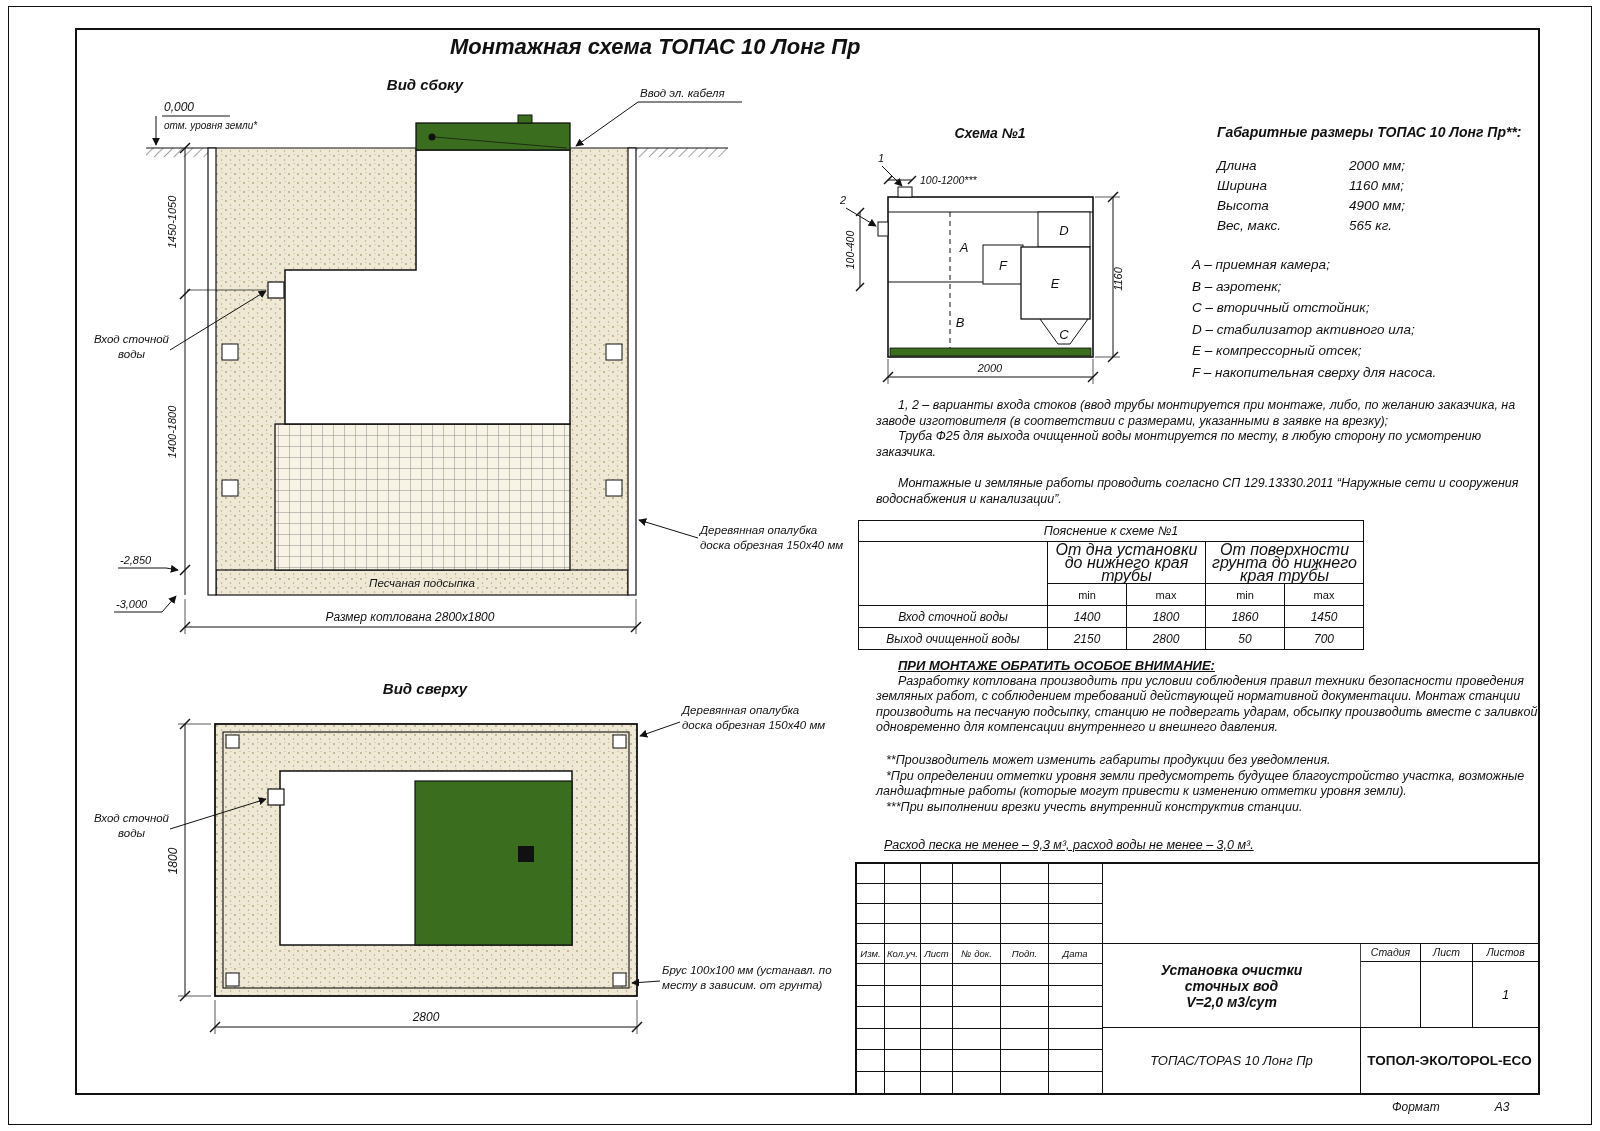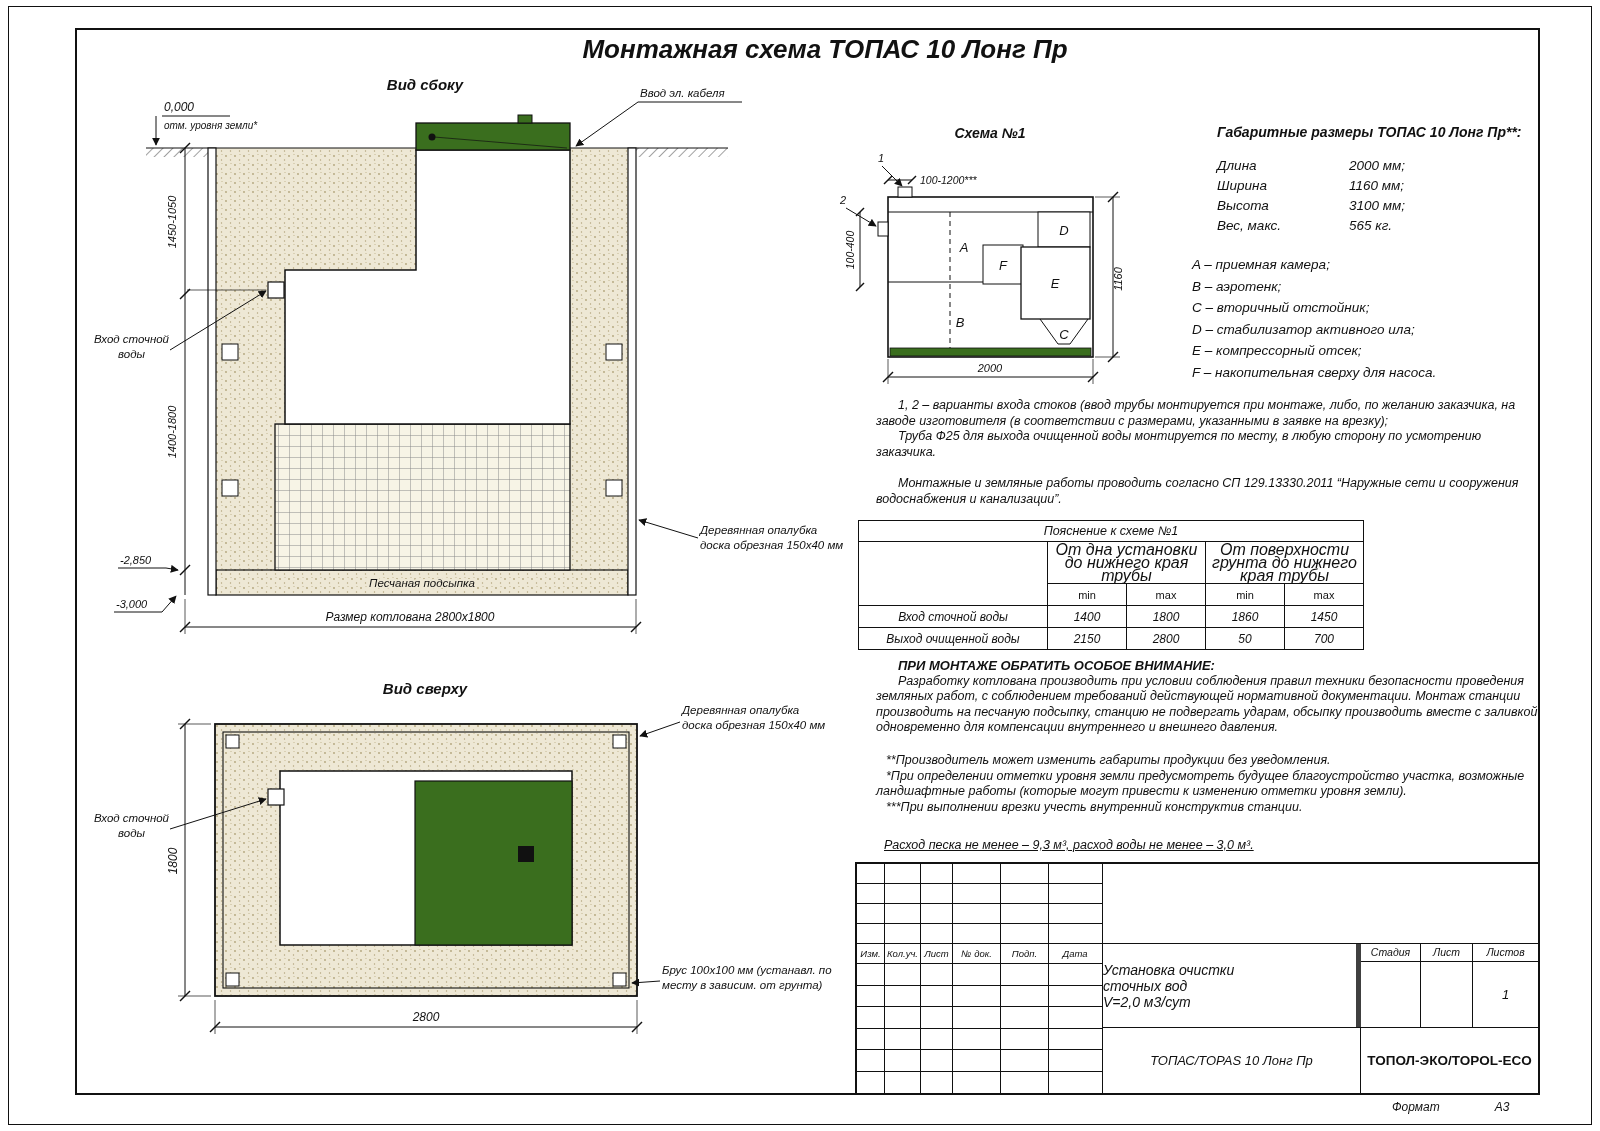--- a/index.html
+++ b/index.html
@@ -1,21 +1,21 @@
 <!DOCTYPE html>
 <html><head>
 <meta charset="utf-8">
 <style>
   html,body{margin:0;padding:0;background:#e8e8e8;}
   .sheet{position:relative;width:1600px;height:1131px;background:#fff;
     font-family:"Liberation Sans",sans-serif;font-style:italic;color:#111;overflow:hidden;margin:0 auto;}
   .abs{position:absolute;}
   .outer-border{position:absolute;left:8px;top:6px;right:8px;bottom:6px;border:1.5px solid #111;pointer-events:none;}
   .frame{position:absolute;left:75px;top:28px;width:1465px;height:1067px;border:2px solid #111;box-sizing:border-box;pointer-events:none;}
-  .main-title{position:absolute;left:450px;top:34px;width:750px;text-align:center;font-size:26px;font-weight:600;}
+  .main-title{position:absolute;left:450px;top:34px;width:750px;text-align:left;font-size:22px;font-weight:600;}
   svg{overflow:visible;}
   svg text{font-family:"Liberation Sans",sans-serif;font-style:italic;fill:#111;}
   .t15b{font-size:15px;font-weight:700;}
   .t14b{font-size:14px;font-weight:700;}
   .t12{font-size:12px;}
   .t11{font-size:11px;}
   .t115{font-size:11.5px;}
   .t105{font-size:10.5px;}
   .t10{font-size:10px;}
   .t13{font-size:13px;}
@@ -24,21 +24,21 @@
   .ln07{stroke:#111;stroke-width:0.7;}
   .tick{stroke:#111;stroke-width:1.4;}
   
   .overall{position:absolute;left:1192px;top:124px;width:345px;margin-left:25px;}
   .overall-title{font-size:14px;font-weight:600;margin-bottom:16px;}
   .ov-row{display:flex;font-size:13.5px;line-height:20px;}
   .ov-row .lab{width:132px;}
   .legend{position:absolute;left:1192px;top:254px;width:360px;font-size:13.5px;line-height:21.5px;}
   .para{position:absolute;font-size:12.5px;line-height:15.5px;}
   .para p{margin:0;text-indent:22px;}
-  .attn-title{font-weight:700;font-size:13px;margin:0 0 2px 0;text-indent:0;}
+  .attn-title{font-weight:700;font-size:13px;margin:0 0 2px 0;text-indent:0;text-decoration:underline;}
   .underl{text-decoration:underline;}
   
   .expl{position:absolute;left:858px;top:520px;border-collapse:collapse;}
   .expl td{border:1px solid #111;text-align:center;font-size:12px;padding:1px 3px;vertical-align:middle;}
   .expl .t-title{height:18px;font-size:12.5px;}
   .expl .t-group{font-size:16px;height:36px;line-height:13px;margin-top:8px;}
   .expl .t-mm{height:15px;font-size:11px;font-style:normal;}
   .expl .c-lab{width:182px;}
   .expl .c-v{width:72px;height:19px;}
   
@@ -48,22 +48,22 @@
   .tbr.tall{height:21.5px;}
   .tbr.last{border-bottom:none;}
   .tbc{border-right:1px solid #111;box-sizing:border-box;height:100%;flex:0 0 auto;
        font-size:9.5px;text-align:center;line-height:19px;overflow:hidden;}
   .tbc:last-child{border-right:none;}
   .w28{width:28px}.w36{width:36px}.w32{width:32px}.w48{width:48px}.w52{width:52px}
   .tb-right{position:absolute;left:246px;top:0;width:435px;height:229px;}
   .band1{height:80px;border-bottom:1px solid #111;box-sizing:border-box;}
   .band2{height:84px;border-bottom:1px solid #111;box-sizing:border-box;display:flex;}
   .band3{height:65px;display:flex;}
-  .doc-cell{width:258px;border-right:5px solid #404040;box-sizing:border-box;display:flex;flex-direction:column;
-    justify-content:center;align-items:flex-start;font-size:14px;line-height:16px;}
+  .doc-cell{width:258px;border-right:1px solid #404040;box-sizing:border-box;display:flex;flex-direction:column;
+    justify-content:center;align-items:center;font-size:14px;line-height:16px;font-weight:bold;}
   .slv{width:177px;display:flex;flex-direction:column;justify-content:space-between;}
   .slv-head{display:flex;height:18px;border-bottom:1px solid #111;box-sizing:border-box;}
   .slv-vals{display:flex;flex:1;}
   .slv-c{border-right:1px solid #111;box-sizing:border-box;text-align:center;font-size:10.5px;line-height:17px;height:100%;}
   .slv-c:last-child{border-right:none;}
   .sw60{width:60px}.sw52{width:52px}.sw65{width:65px;flex:1;}
   .slv-val{display:flex;align-items:center;justify-content:center;font-size:13px;}
   .model-cell{width:258px;border-right:1px solid #111;box-sizing:border-box;display:flex;align-items:center;justify-content:center;font-size:13px;}
   .company-cell{width:177px;display:flex;align-items:center;justify-content:center;font-size:13.5px;font-weight:700;font-style:normal;}
   .fmt{position:absolute;left:1392px;top:1100px;display:flex;gap:55px;font-size:12px;}
@@ -324,21 +324,21 @@
     <div class="ov-row">
         <span class="lab">Длина</span>
         <span>2000 мм;</span>
       </div>
     <div class="ov-row">
         <span class="lab">Ширина</span>
         <span>1160 мм;</span>
       </div>
     <div class="ov-row">
         <span class="lab">Высота</span>
-        <span>3100 мм;</span>
+        <span>4900 мм;</span>
       </div>
     <div class="ov-row">
         <span class="lab">Вес, макс.</span>
         <span>565 кг.</span>
       </div>
   </div>
 
   <div class="legend">
     <div>A – приемная камера;</div>
     <div>B – аэротенк;</div>

